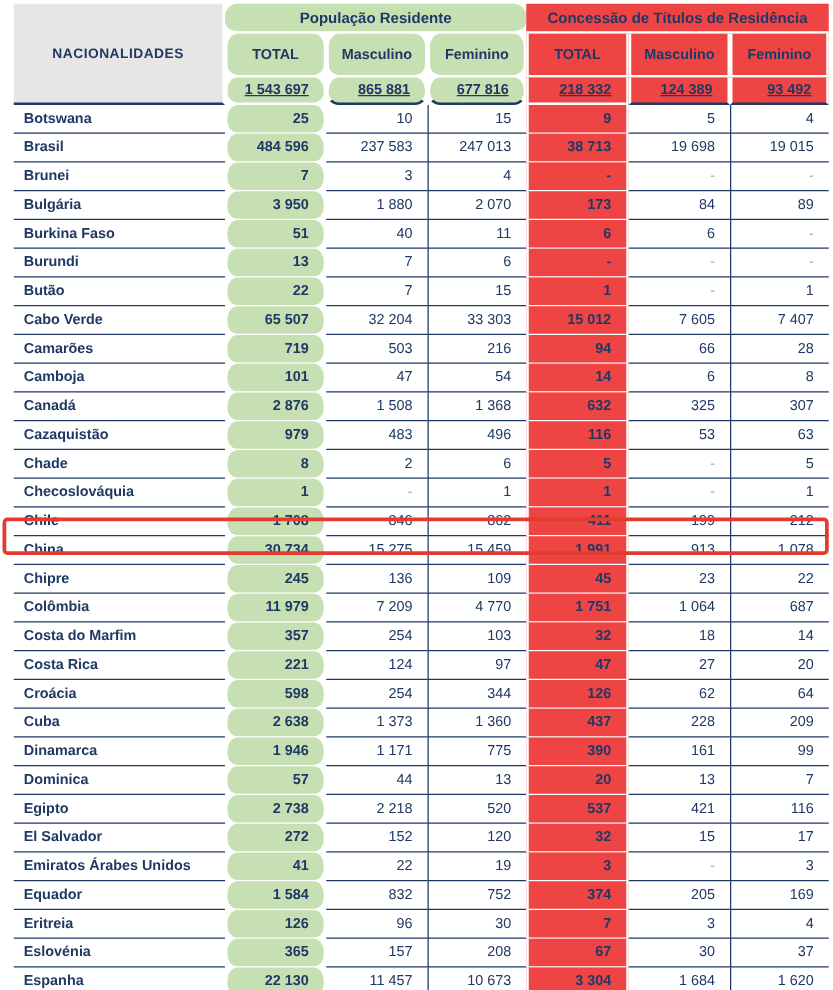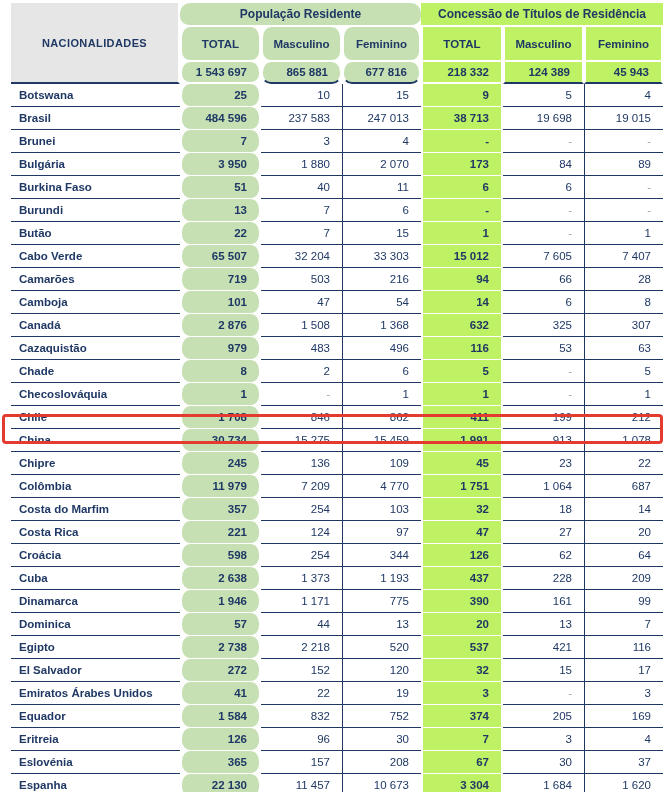--- a/index.html
+++ b/index.html
@@ -31,38 +31,38 @@
     box-sizing: border-box;
     vertical-align: middle;
     color: #1F3864;
     font-size: 11.5px;
     overflow: hidden;
     white-space: nowrap;
   }
   thead th { font-weight: 700; }
   tr.r1 > * { height: 24px; }
   tr.r2 > * { height: 35px; }
-  tr.r3 > * { height: 22px; }
+  tr.r3 > * { height: 22px; text-decoration: underline; }
   tbody tr > * { height: 23px; }
 
   th.nac {
     background: #E7E6E6;
     border-right: 2px solid #fff;
     border-bottom: 2px solid #1F3864;
     text-align: center;
     letter-spacing: 0.4px;
     font-size: 11px;
   }
   th.grp {
     text-align: center;
     border-bottom: 2px solid #fff;
     font-size: 12px;
   }
   .green-bg { background: #C6E0B4; border-radius: 10px; }
-  .orange-bg { background: #bef264; }
+  .orange-bg { background: #ef4444; }
 
   tr.r2 th {
     text-align: center;
     border-left: 2px solid #fff;
     border-right: 2px solid #fff;
     border-bottom: 2px solid #fff;
   }
   tr.r3 th {
     text-align: right;
     padding-right: 12px;
@@ -135,21 +135,21 @@
         <th class="orange-bg">TOTAL</th>
         <th class="orange-bg">Masculino</th>
         <th class="orange-bg">Feminino</th>
       </tr>
       <tr class="r3">
         <th class="green-bg band">1 543 697</th>
         <th class="green-bg">865 881</th>
         <th class="green-bg">677 816</th>
         <th class="orange-bg band">218 332</th>
         <th class="orange-bg">124 389</th>
-        <th class="orange-bg">45 943</th>
+        <th class="orange-bg">93 492</th>
       </tr>
     </thead>
     <tbody>
         <tr>
           <td class="name">Botswana</td>
           <td class="band green-bg">25</td>
           <td class="num">10</td>
           <td class="num vline">15</td>
           <td class="band orange-bg">9</td>
           <td class="num">5</td>
@@ -332,21 +332,21 @@
           <td class="num">254</td>
           <td class="num vline">344</td>
           <td class="band orange-bg">126</td>
           <td class="num">62</td>
           <td class="num vline">64</td>
         </tr>
         <tr>
           <td class="name">Cuba</td>
           <td class="band green-bg">2 638</td>
           <td class="num">1 373</td>
-          <td class="num vline">1 193</td>
+          <td class="num vline">1 360</td>
           <td class="band orange-bg">437</td>
           <td class="num">228</td>
           <td class="num vline">209</td>
         </tr>
         <tr>
           <td class="name">Dinamarca</td>
           <td class="band green-bg">1 946</td>
           <td class="num">1 171</td>
           <td class="num vline">775</td>
           <td class="band orange-bg">390</td>

